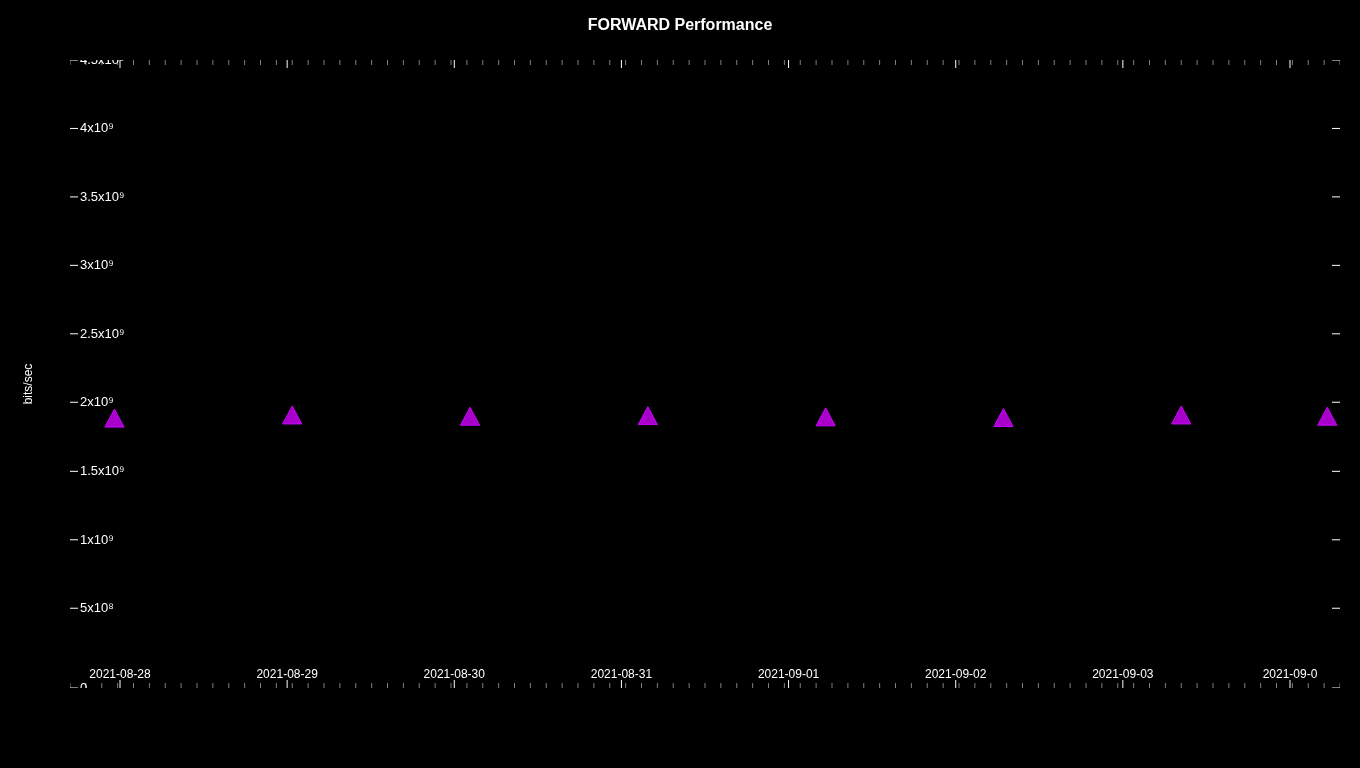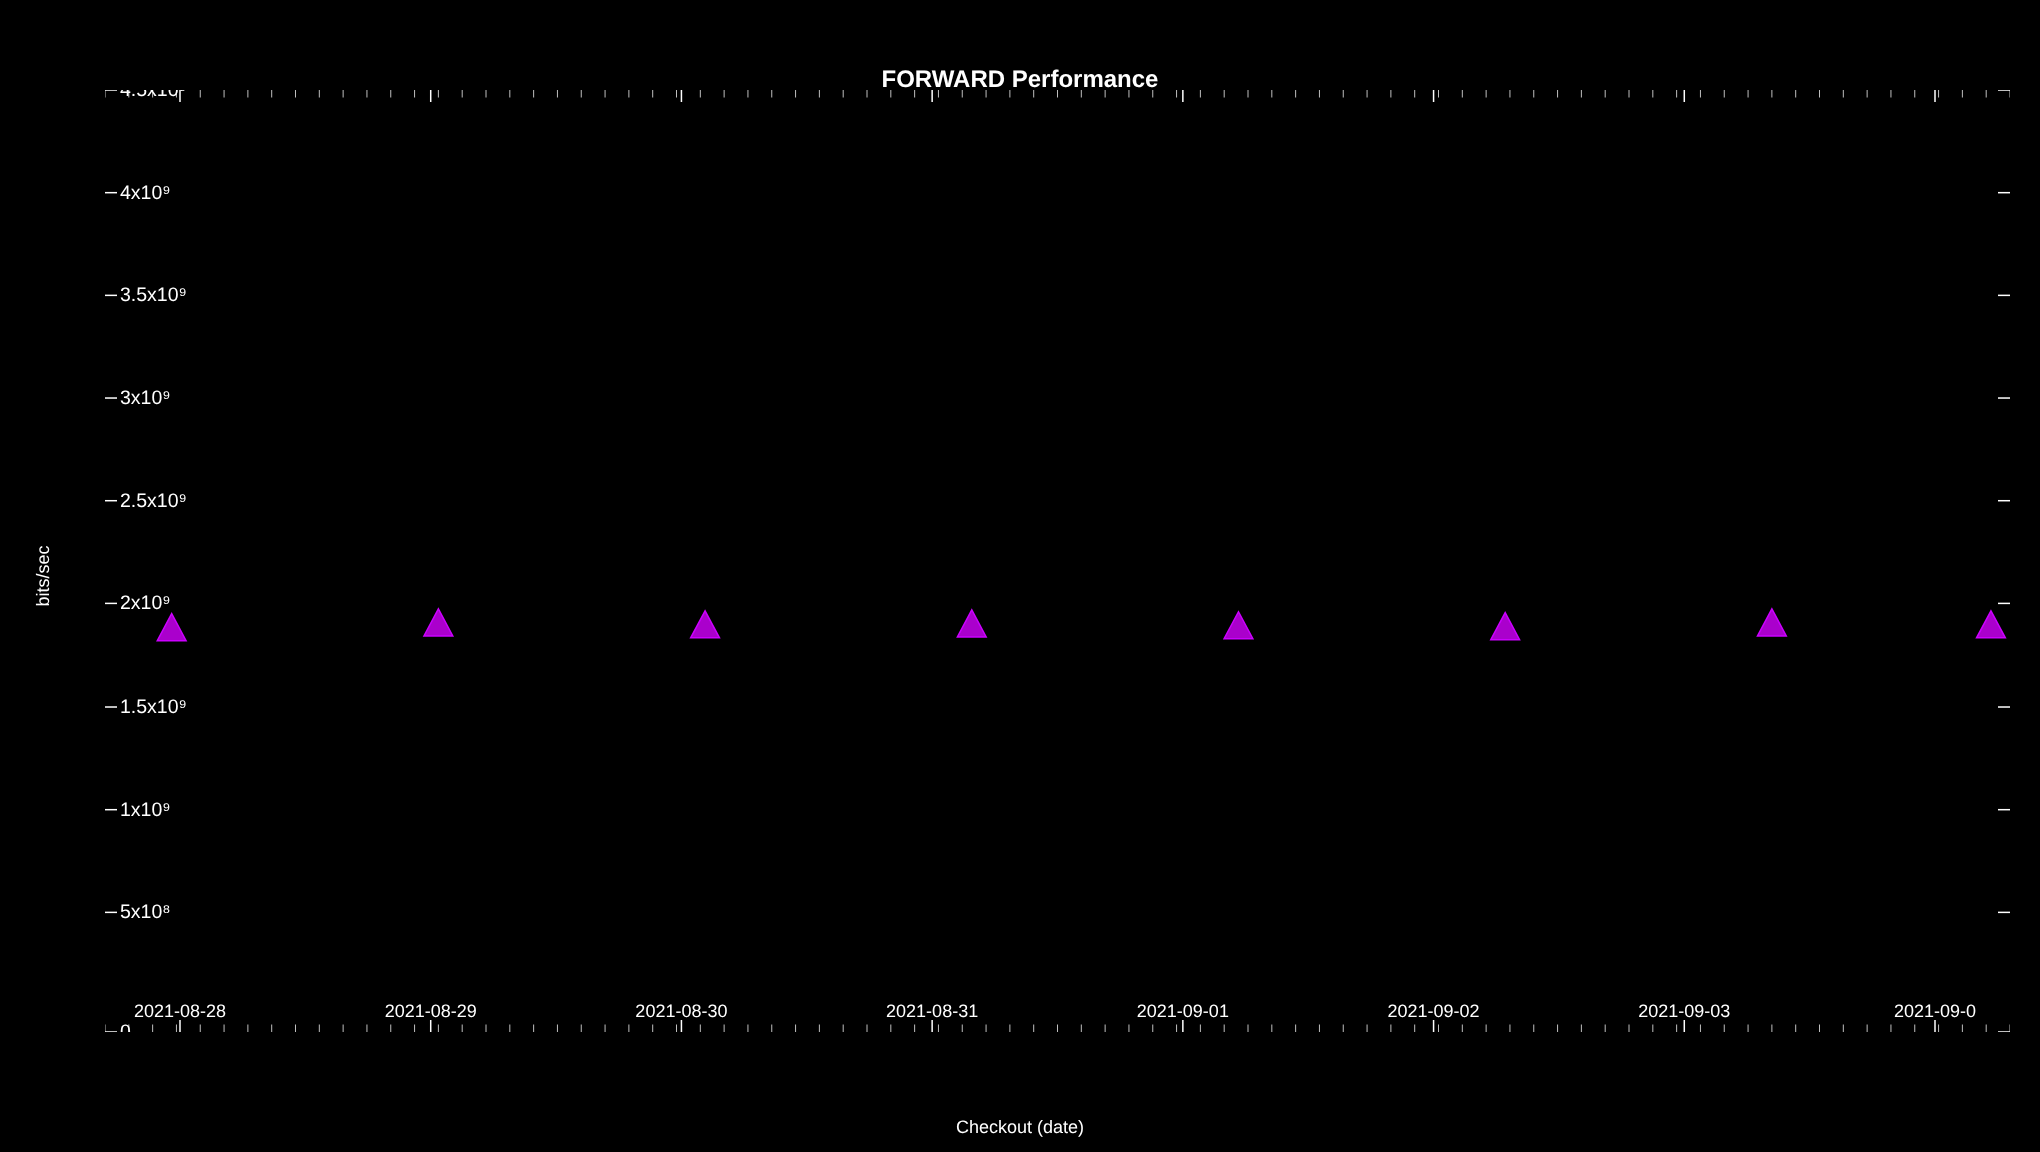--- a/index.html
+++ b/index.html
@@ -18,21 +18,20 @@
     }
     .chart-title {
       position: absolute;
       top: 16px;
       left: 0;
       right: 0;
       text-align: center;
       font-size: 16px;
       font-weight: bold;
       color: #fff;
-      margin-top: 29px;
     }
     .y-axis-label {
       position: absolute;
       left: 8px;
       top: 50%;
       transform: translateY(-50%) rotate(-90deg);
       font-size: 12px;
       color: #fff;
       white-space: nowrap;
     }
@@ -291,14 +290,13 @@
         <polygon points="222.25,345.96 212.65,363.96 231.85,363.96" fill="#aa00cc" stroke="#cc00ff" stroke-width="1"></polygon>
         <polygon points="400.05,347.21600000000007 390.45,365.21600000000007 409.65000000000003,365.21600000000007" fill="#aa00cc" stroke="#cc00ff" stroke-width="1"></polygon>
         <polygon points="577.85,346.588 568.25,364.588 587.45,364.588" fill="#aa00cc" stroke="#cc00ff" stroke-width="1"></polygon>
         <polygon points="755.65,347.844 746.05,365.844 765.25,365.844" fill="#aa00cc" stroke="#cc00ff" stroke-width="1"></polygon>
         <polygon points="933.4499999999999,348.472 923.8499999999999,366.472 943.05,366.472" fill="#aa00cc" stroke="#cc00ff" stroke-width="1"></polygon>
         <polygon points="1111.25,345.96 1101.65,363.96 1120.85,363.96" fill="#aa00cc" stroke="#cc00ff" stroke-width="1"></polygon>
         <polygon points="1257.3,347.21600000000007 1247.7,365.21600000000007 1266.8999999999999,365.21600000000007" fill="#aa00cc" stroke="#cc00ff" stroke-width="1"></polygon>
       </svg>
   </div>
 
-  <div class="x-axis-label">Checkout (date)</div>
 </div>
 
 </body></html>

